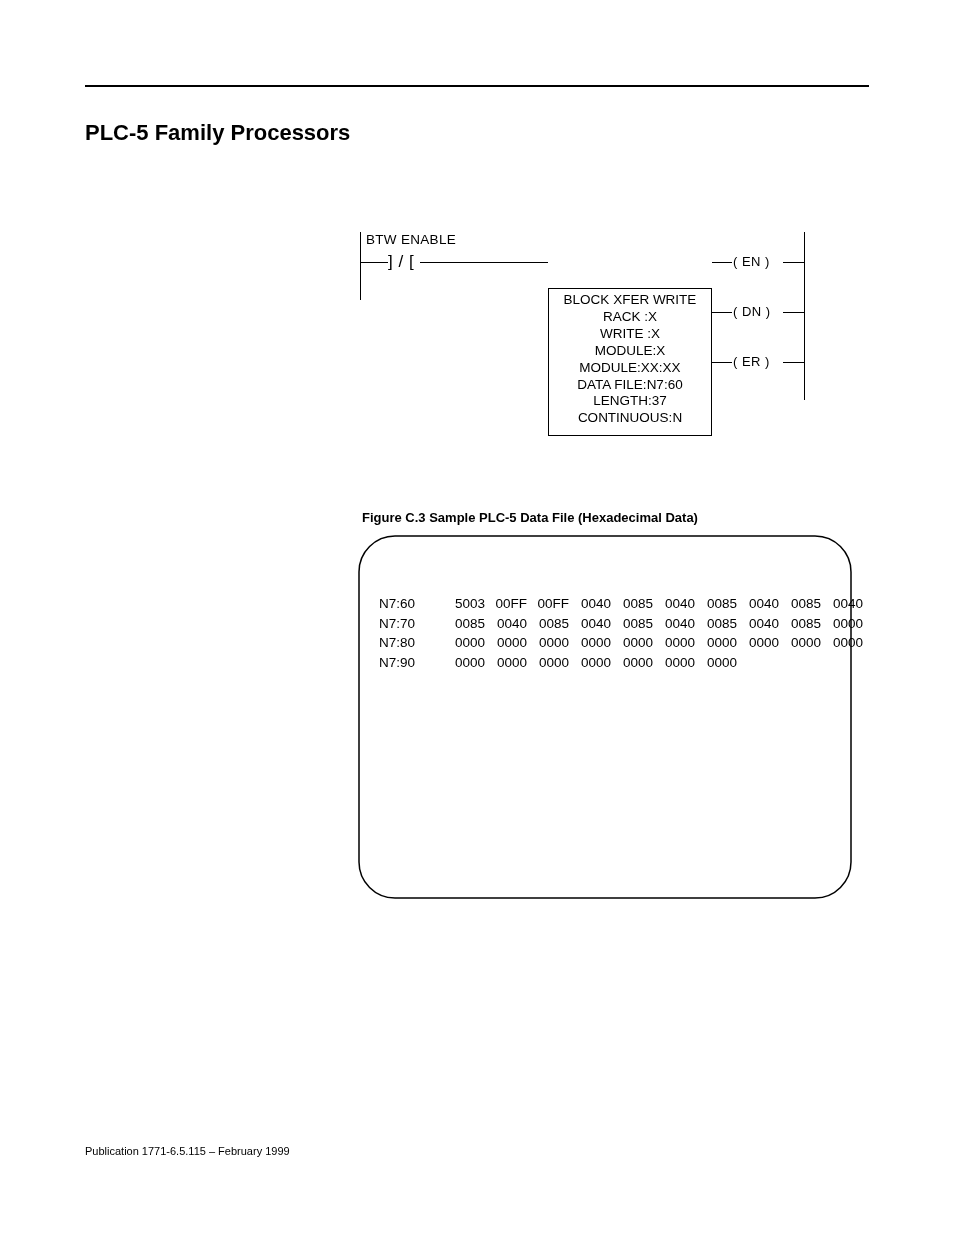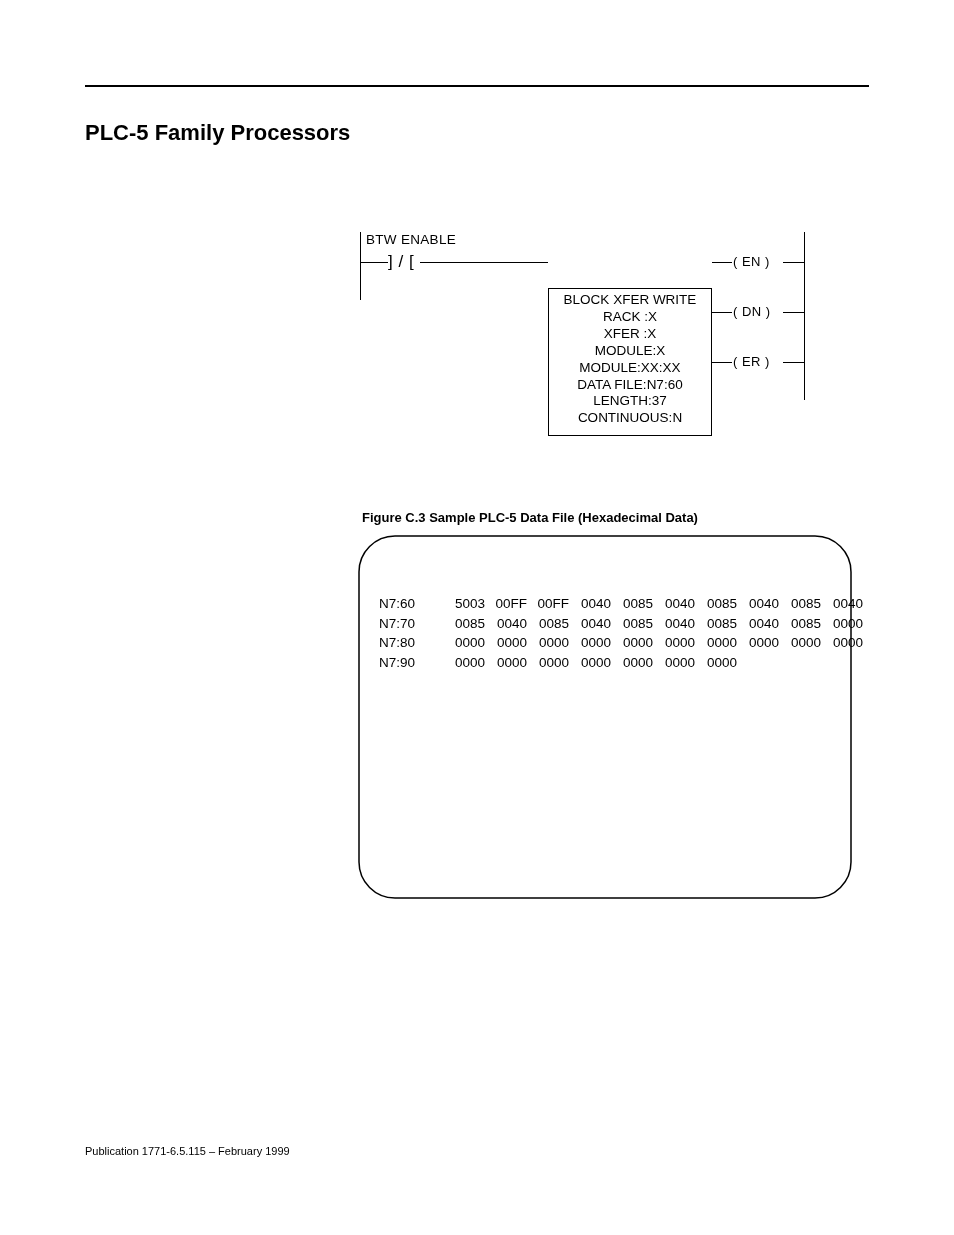--- a/index.html
+++ b/index.html
@@ -216,21 +216,21 @@
     <div class="contact">] / [</div>
     <div class="rung-h2"></div>
 
     <div class="instr-box">
       <div class="instr-title">BLOCK XFER WRITE</div>
       <div class="instr-row">
         <span>RACK    :</span>
         <span>X</span>
       </div>
       <div class="instr-row">
-        <span>XFER  :</span>
+        <span>WRITE  :</span>
         <span>X</span>
       </div>
       <div class="instr-row">
         <span>MODULE:</span>
         <span>X</span>
       </div>
       <div class="instr-row">
         <span>MODULE:</span>
         <span>XX:XX</span>
       </div>

